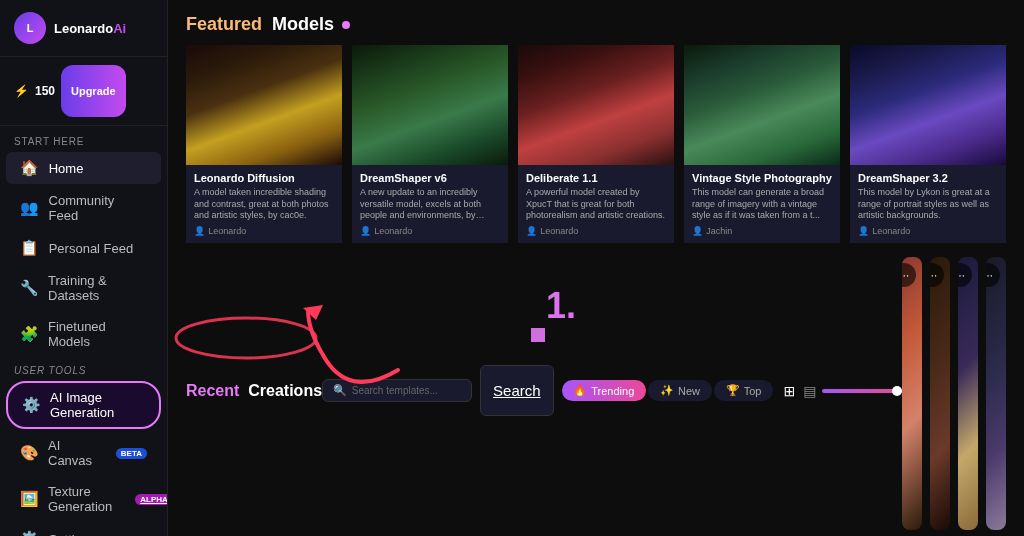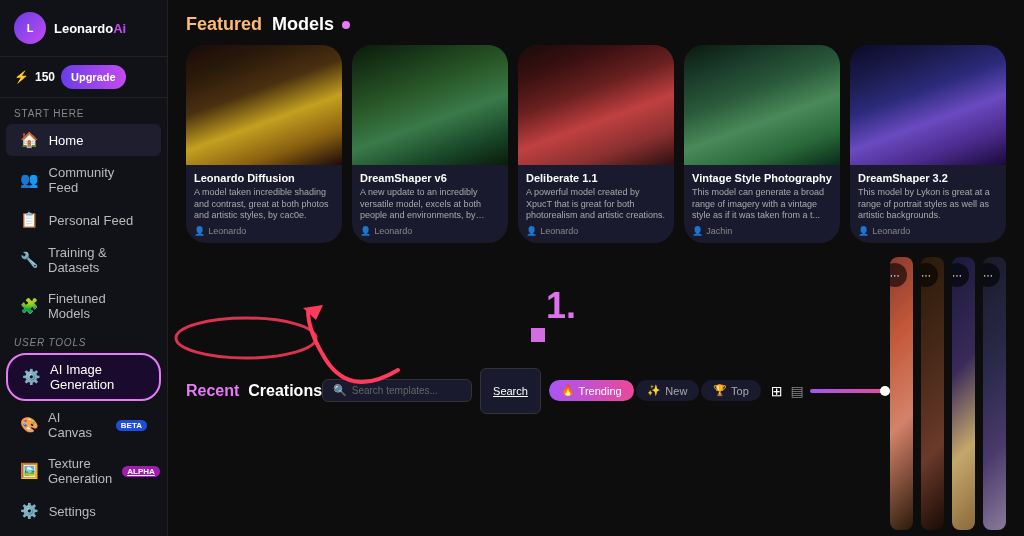--- a/index.html
+++ b/index.html
@@ -52,21 +52,21 @@
     }
     .token-count { font-size: 12px; color: #fff; font-weight: 600; }
     .token-icon { font-size: 12px; color: #f59e0b; }
     .upgrade-btn {
       background: linear-gradient(90deg, #6a3de8, #c44bef);
       color: #fff;
       font-size: 11px;
       font-weight: 600;
       border: none;
       border-radius: 12px;
-      padding: 6px 10px;
+      padding: 20px 10px;
       cursor: pointer;
     }
 
     .sidebar-section-label {
       font-size: 10px;
       color: #888;
       text-transform: uppercase;
       letter-spacing: 0.08em;
       padding: 10px 14px 4px;
     }
@@ -88,21 +88,21 @@
       color: #fff;
     }
     .sidebar-item .icon { font-size: 15px; min-width: 18px; text-align: center; }
 
     .sidebar-badge {
       font-size: 8px;
       padding: 1px 5px;
       border-radius: 8px;
       font-weight: 700;
       text-transform: uppercase;
-      margin-left: 0;
+      margin-left: 13px;
     }
     .badge-beta { background: #1d4ed8; color: #fff; }
     .badge-alpha { background: #a21caf; color: #fff; text-decoration: underline; }
 
     .sidebar-item.highlighted {
       border: 2px solid #e879f9;
       border-radius: 20px;
       color: #fff;
       background: #1a0a2e;
     }
@@ -150,21 +150,21 @@
     .featured-grid {
       display: flex;
       gap: 10px;
       overflow: hidden;
     }
 
     .model-card {
       flex: 1;
       min-width: 0;
       background: #1a1a2e;
-      border-radius: 20px;
+      border-radius: 0;
       overflow: hidden;
       position: relative;
     }
     .model-card-img-placeholder {
       width: 100%;
       height: 120px;
     }
     .model-card-info {
       padding: 7px 8px;
     }
@@ -232,21 +232,21 @@
       align-items: center;
       gap: 5px;
       width: 150px;
     }
     .search-btn {
       background: #1a1a2e;
       border: 1px solid #333;
       border-radius: 6px;
       padding: 16px 12px;
       color: #fff;
-      font-size: 11px;
+      font-size: 15px;
       cursor: pointer;
       text-decoration: underline;
     }
     .tab-group {
       display: flex;
       align-items: center;
       gap: 2px;
     }
     .tab-btn {
       background: #1a1a2e;

